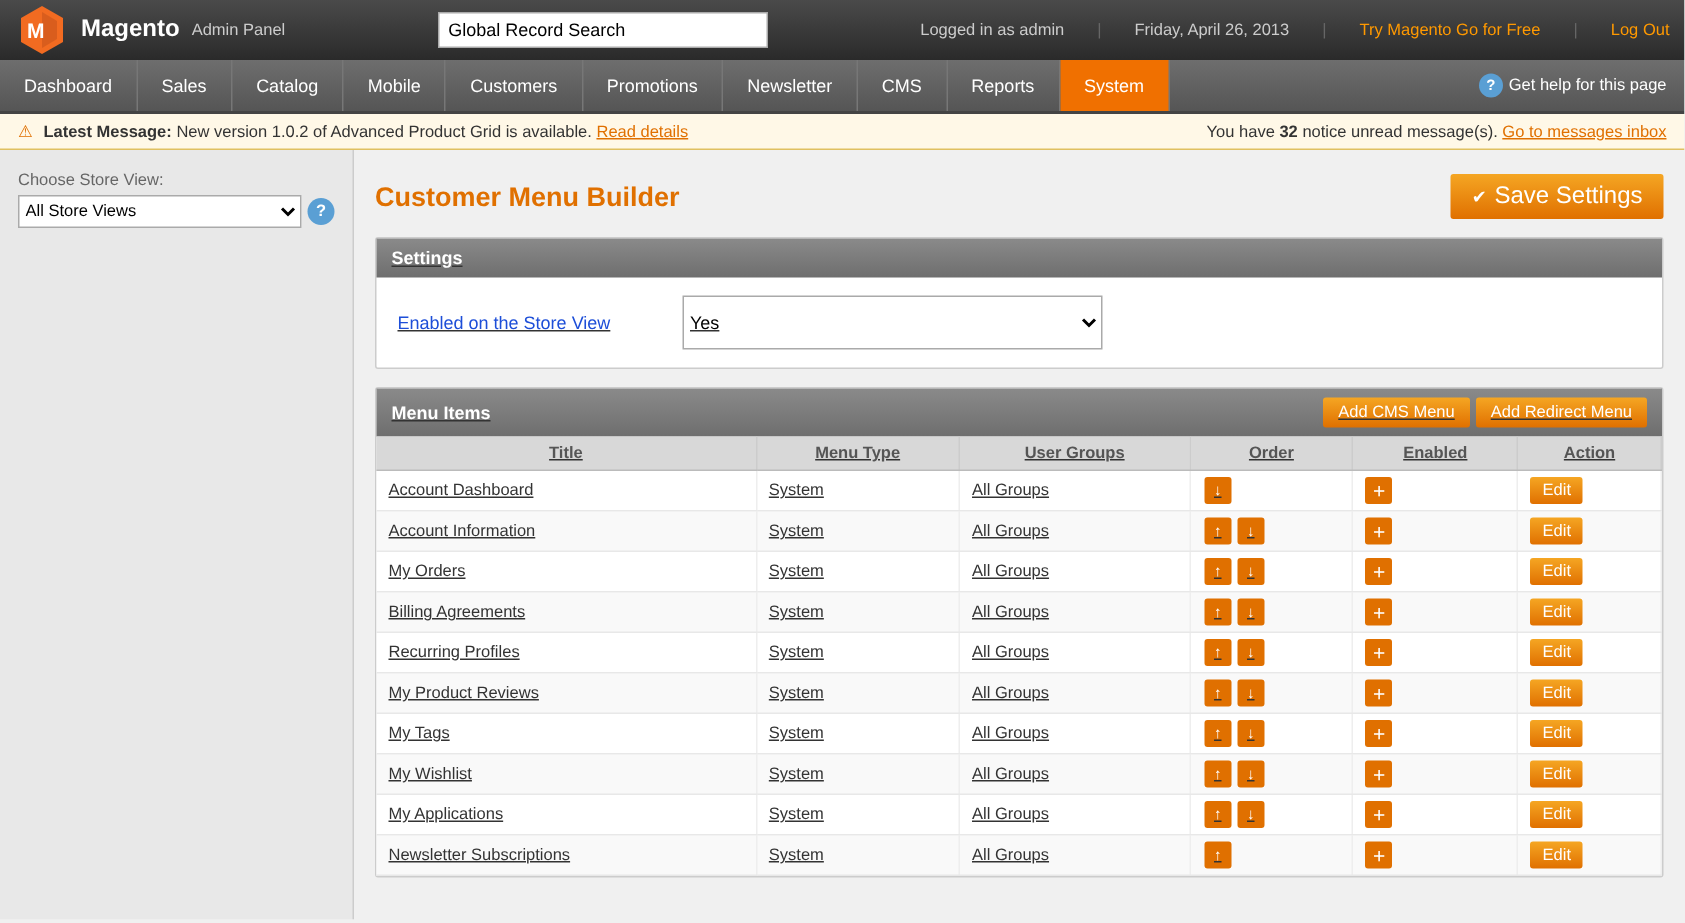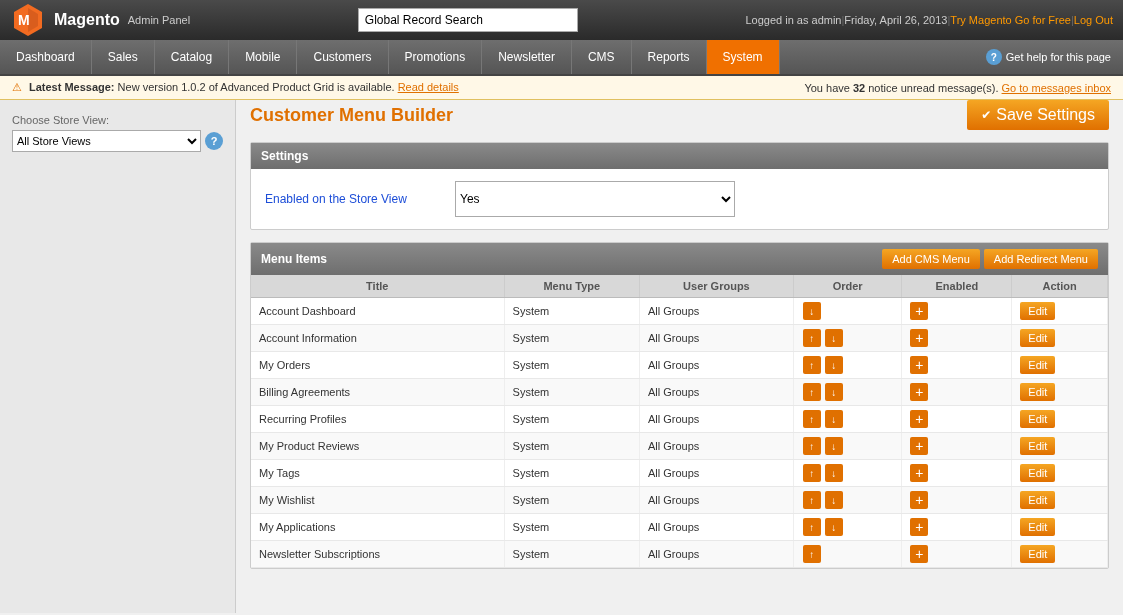--- a/index.html
+++ b/index.html
@@ -33,21 +33,21 @@
       border: 1px solid #aaa;
       padding: 2px 6px;
       font-size: 12px;
       background: #fff;
     }
     #header-right {
       color: #ccc;
       font-size: 11px;
       display: flex;
       align-items: center;
-      gap: 0;
+      gap: 22px;
     }
     #header-right a {
       color: #f90;
       text-decoration: none;
     }
     #header-right .sep { color: #666; }
 
     
     #nav {
       background: linear-gradient(to bottom, #6e6e6e, #555);
@@ -138,21 +138,21 @@
       cursor: pointer;
       display: flex;
       align-items: center;
       justify-content: center;
       font-weight: bold;
     }
 
     
     #content {
       flex: 1;
-      padding: 0 14px;
+      padding: 16px 14px;
       overflow-y: auto;
     }
     #content-header {
       display: flex;
       justify-content: space-between;
       align-items: center;
       margin-bottom: 12px;
     }
     #page-title {
       color: #e07000;
@@ -175,20 +175,21 @@
       content: '✔';
       font-size: 12px;
     }
 
     
     .section {
       background: #fff;
       border: 1px solid #ccc;
       margin-bottom: 12px;
       border-radius: 2px;
+      text-decoration: underline;
     }
     .section-header {
       background: linear-gradient(to bottom, #8a8a8a, #6e6e6e);
       color: #fff;
       padding: 6px 10px;
       font-size: 12px;
       font-weight: bold;
     }
     .section-body {
       padding: 12px 14px;

